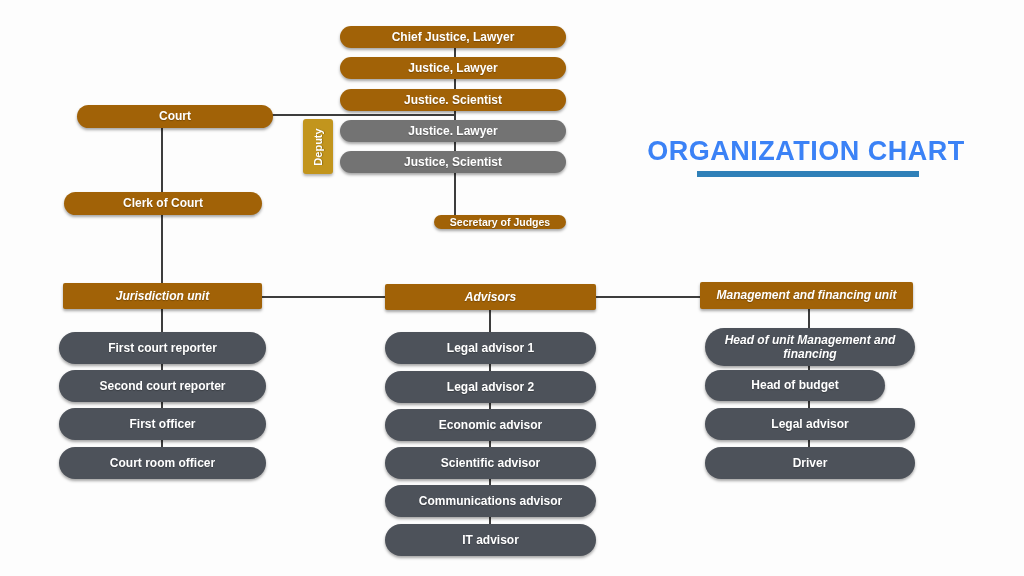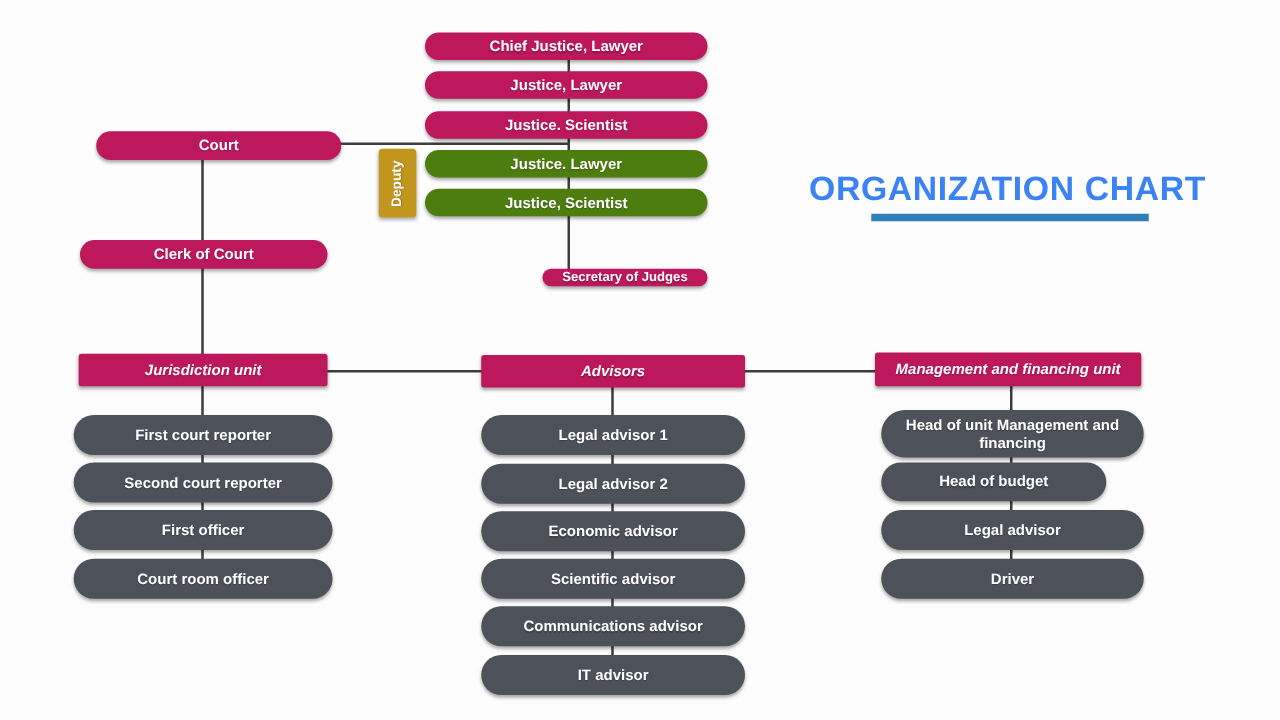--- a/index.html
+++ b/index.html
@@ -33,22 +33,22 @@
     text-align: center;
     z-index: 2;
     line-height: 1.2;
     text-shadow: 0 1px 1px rgba(0,0,0,0.25);
   }
 
   .pill   { border-radius: 12px; box-shadow: 0 2px 3px rgba(0,0,0,0.35); }
   .bigpill{ border-radius: 16px; box-shadow: 0 2px 3px rgba(0,0,0,0.35); }
   .hdr    { border-radius: 2px;  box-shadow: 0 2px 3px rgba(0,0,0,0.35); font-style: italic; }
 
-  .blue { background: #be185d; }
-  .gold { background: #4d7c0f; }
+  .blue { background: #a16207; }
+  .gold { background: #737373; }
   .dark { background: #4d525a; }
 
   .deputy-box {
     position: absolute;
     left: 303px; top: 119px;
     width: 30px; height: 55px;
     background: #c2951d;
     border-radius: 3px;
     box-shadow: 0 2px 3px rgba(0,0,0,0.3);
     z-index: 2;
@@ -78,21 +78,21 @@
   }
   .title-underline {
     position: absolute;
     left: 697px; top: 171px;
     width: 222px; height: 6px;
     background: #2f80b8;
     z-index: 2;
   }
 
   .small-text { font-size: 10.5px; }
-  .two-line   { padding: 0 18px; }
+  .two-line   { padding: 0 18px; font-style: italic; }
 </style>
 </head>
 <body>
 
 <div class="canvas">
 
   <div class="line" style="left:454px; top:36px; width:2px; height:180px;"></div>
   <div class="line" style="left:258px; top:114px; width:198px; height:2px;"></div>
   <div class="line" style="left:161px; top:126px; width:2px; height:158px;"></div>
   <div class="line" style="left:260px; top:296px; width:442px; height:2px;"></div>

